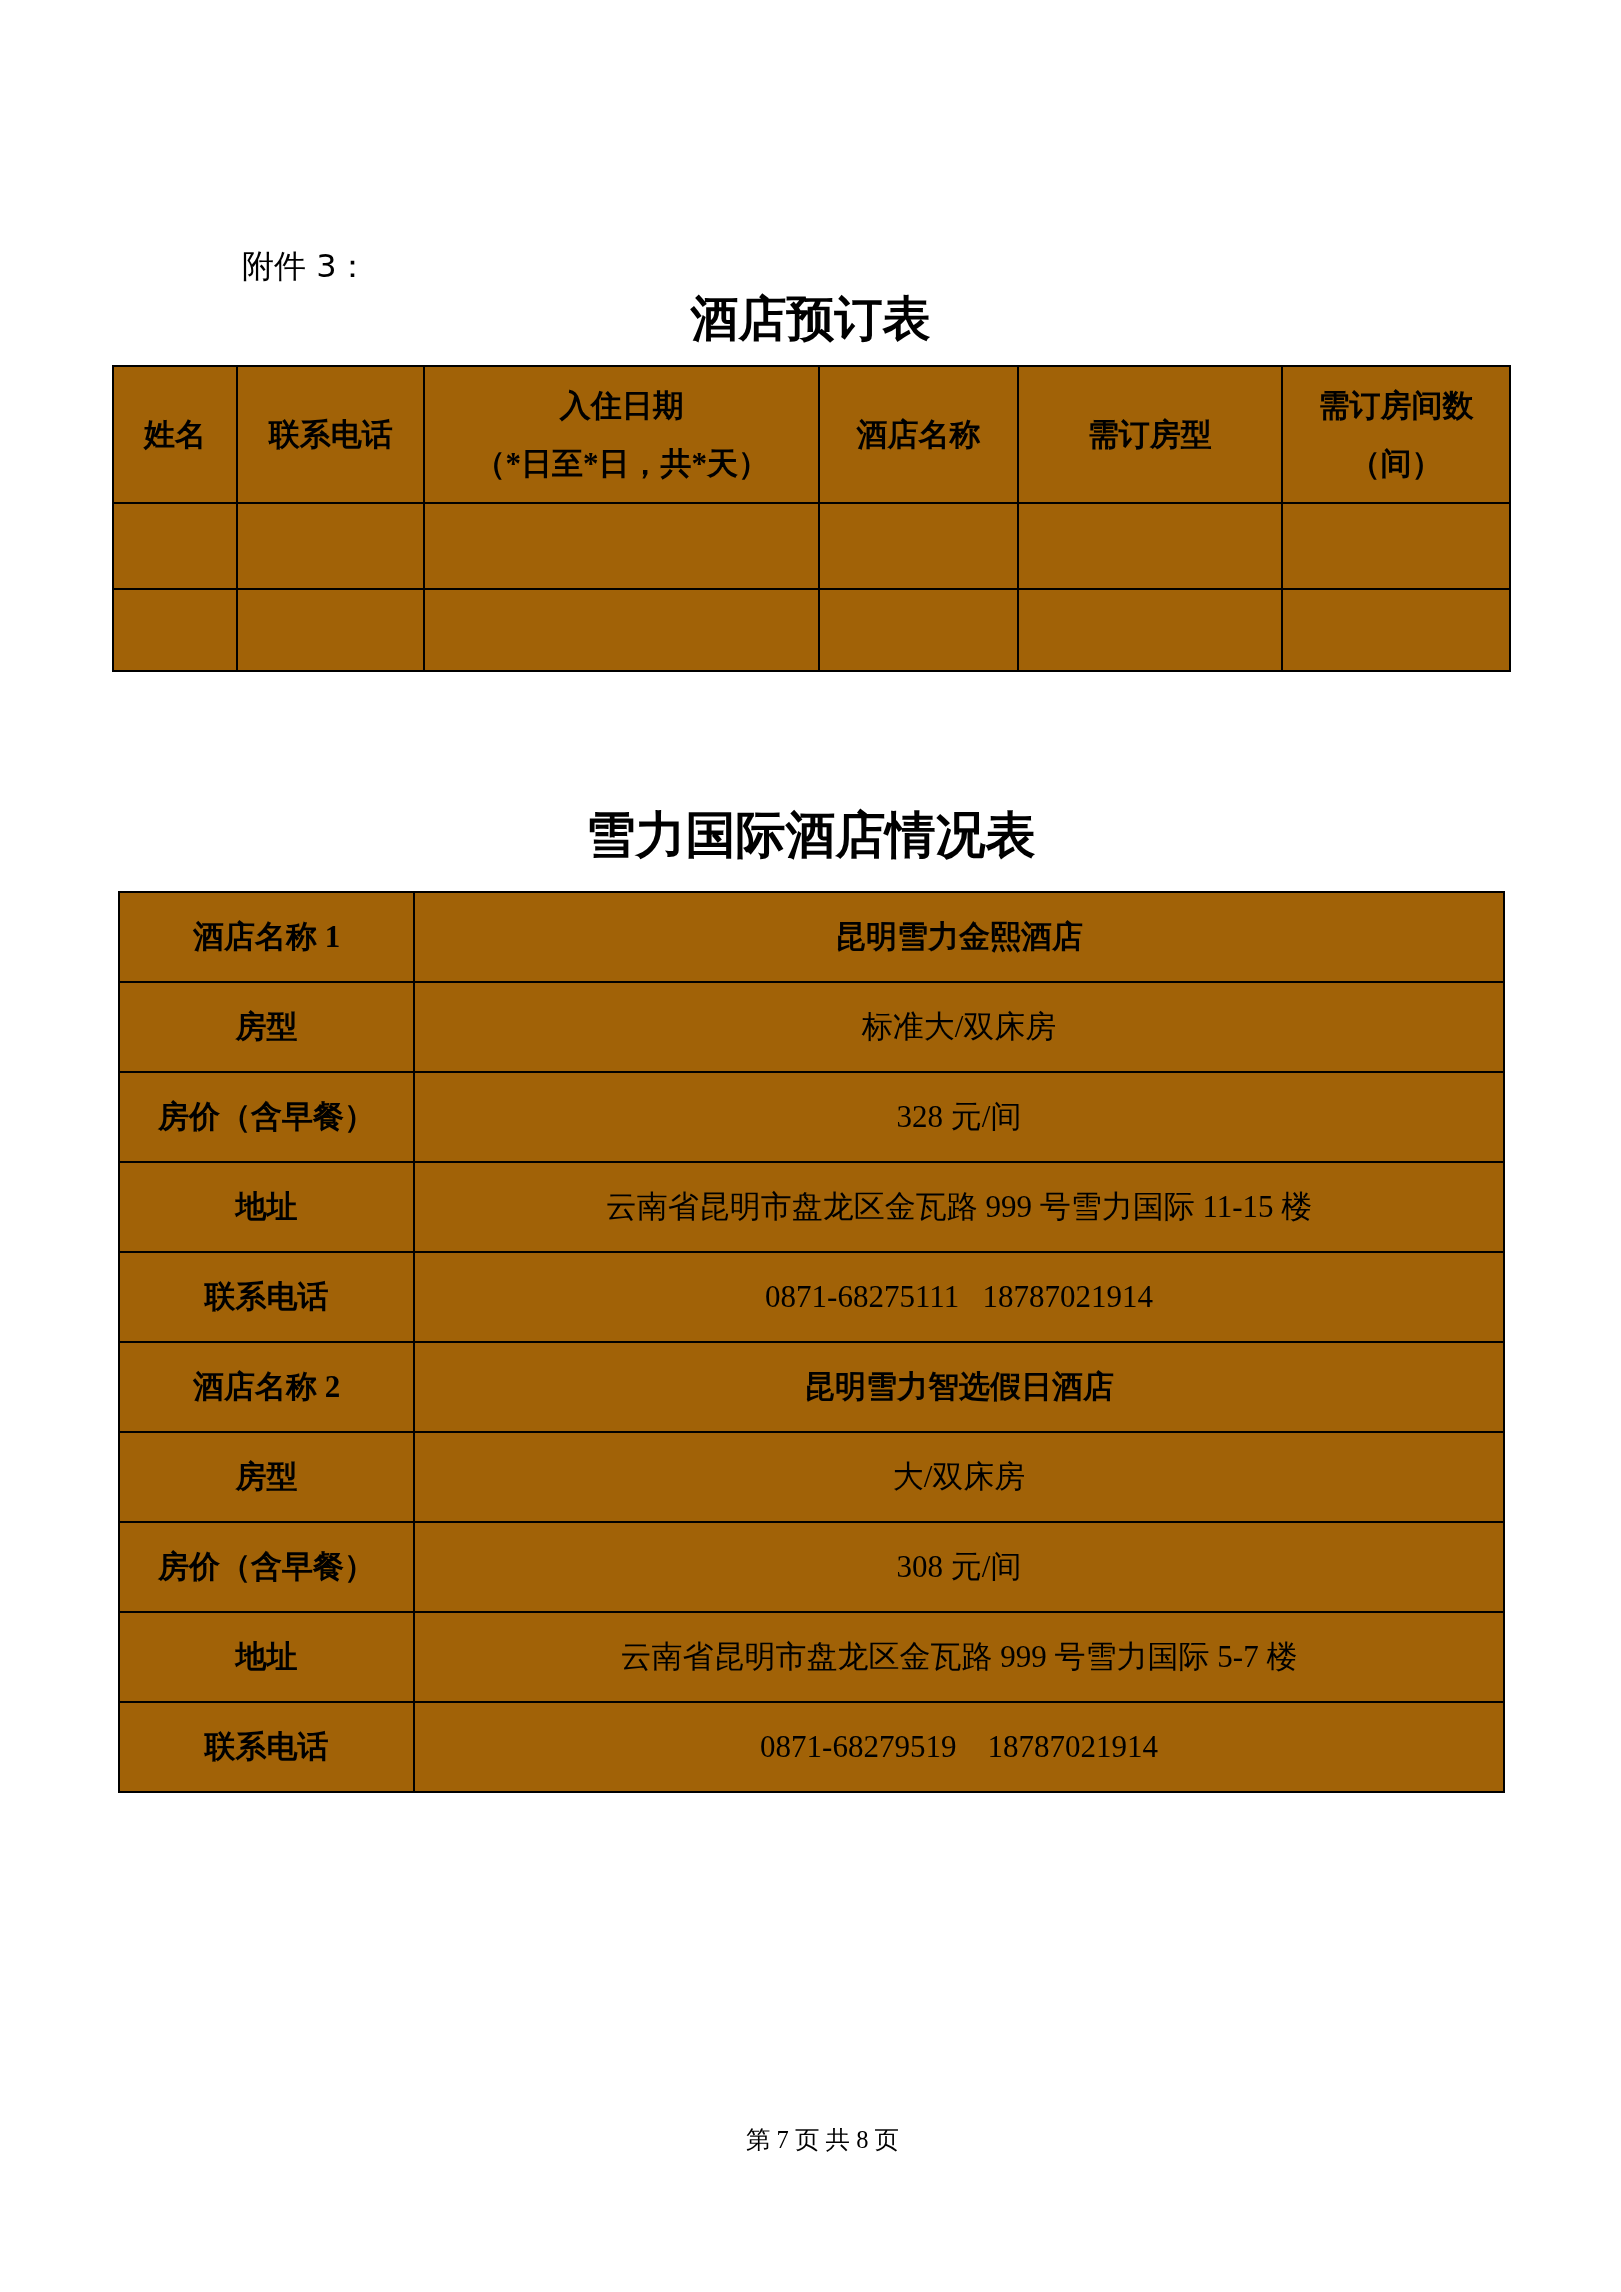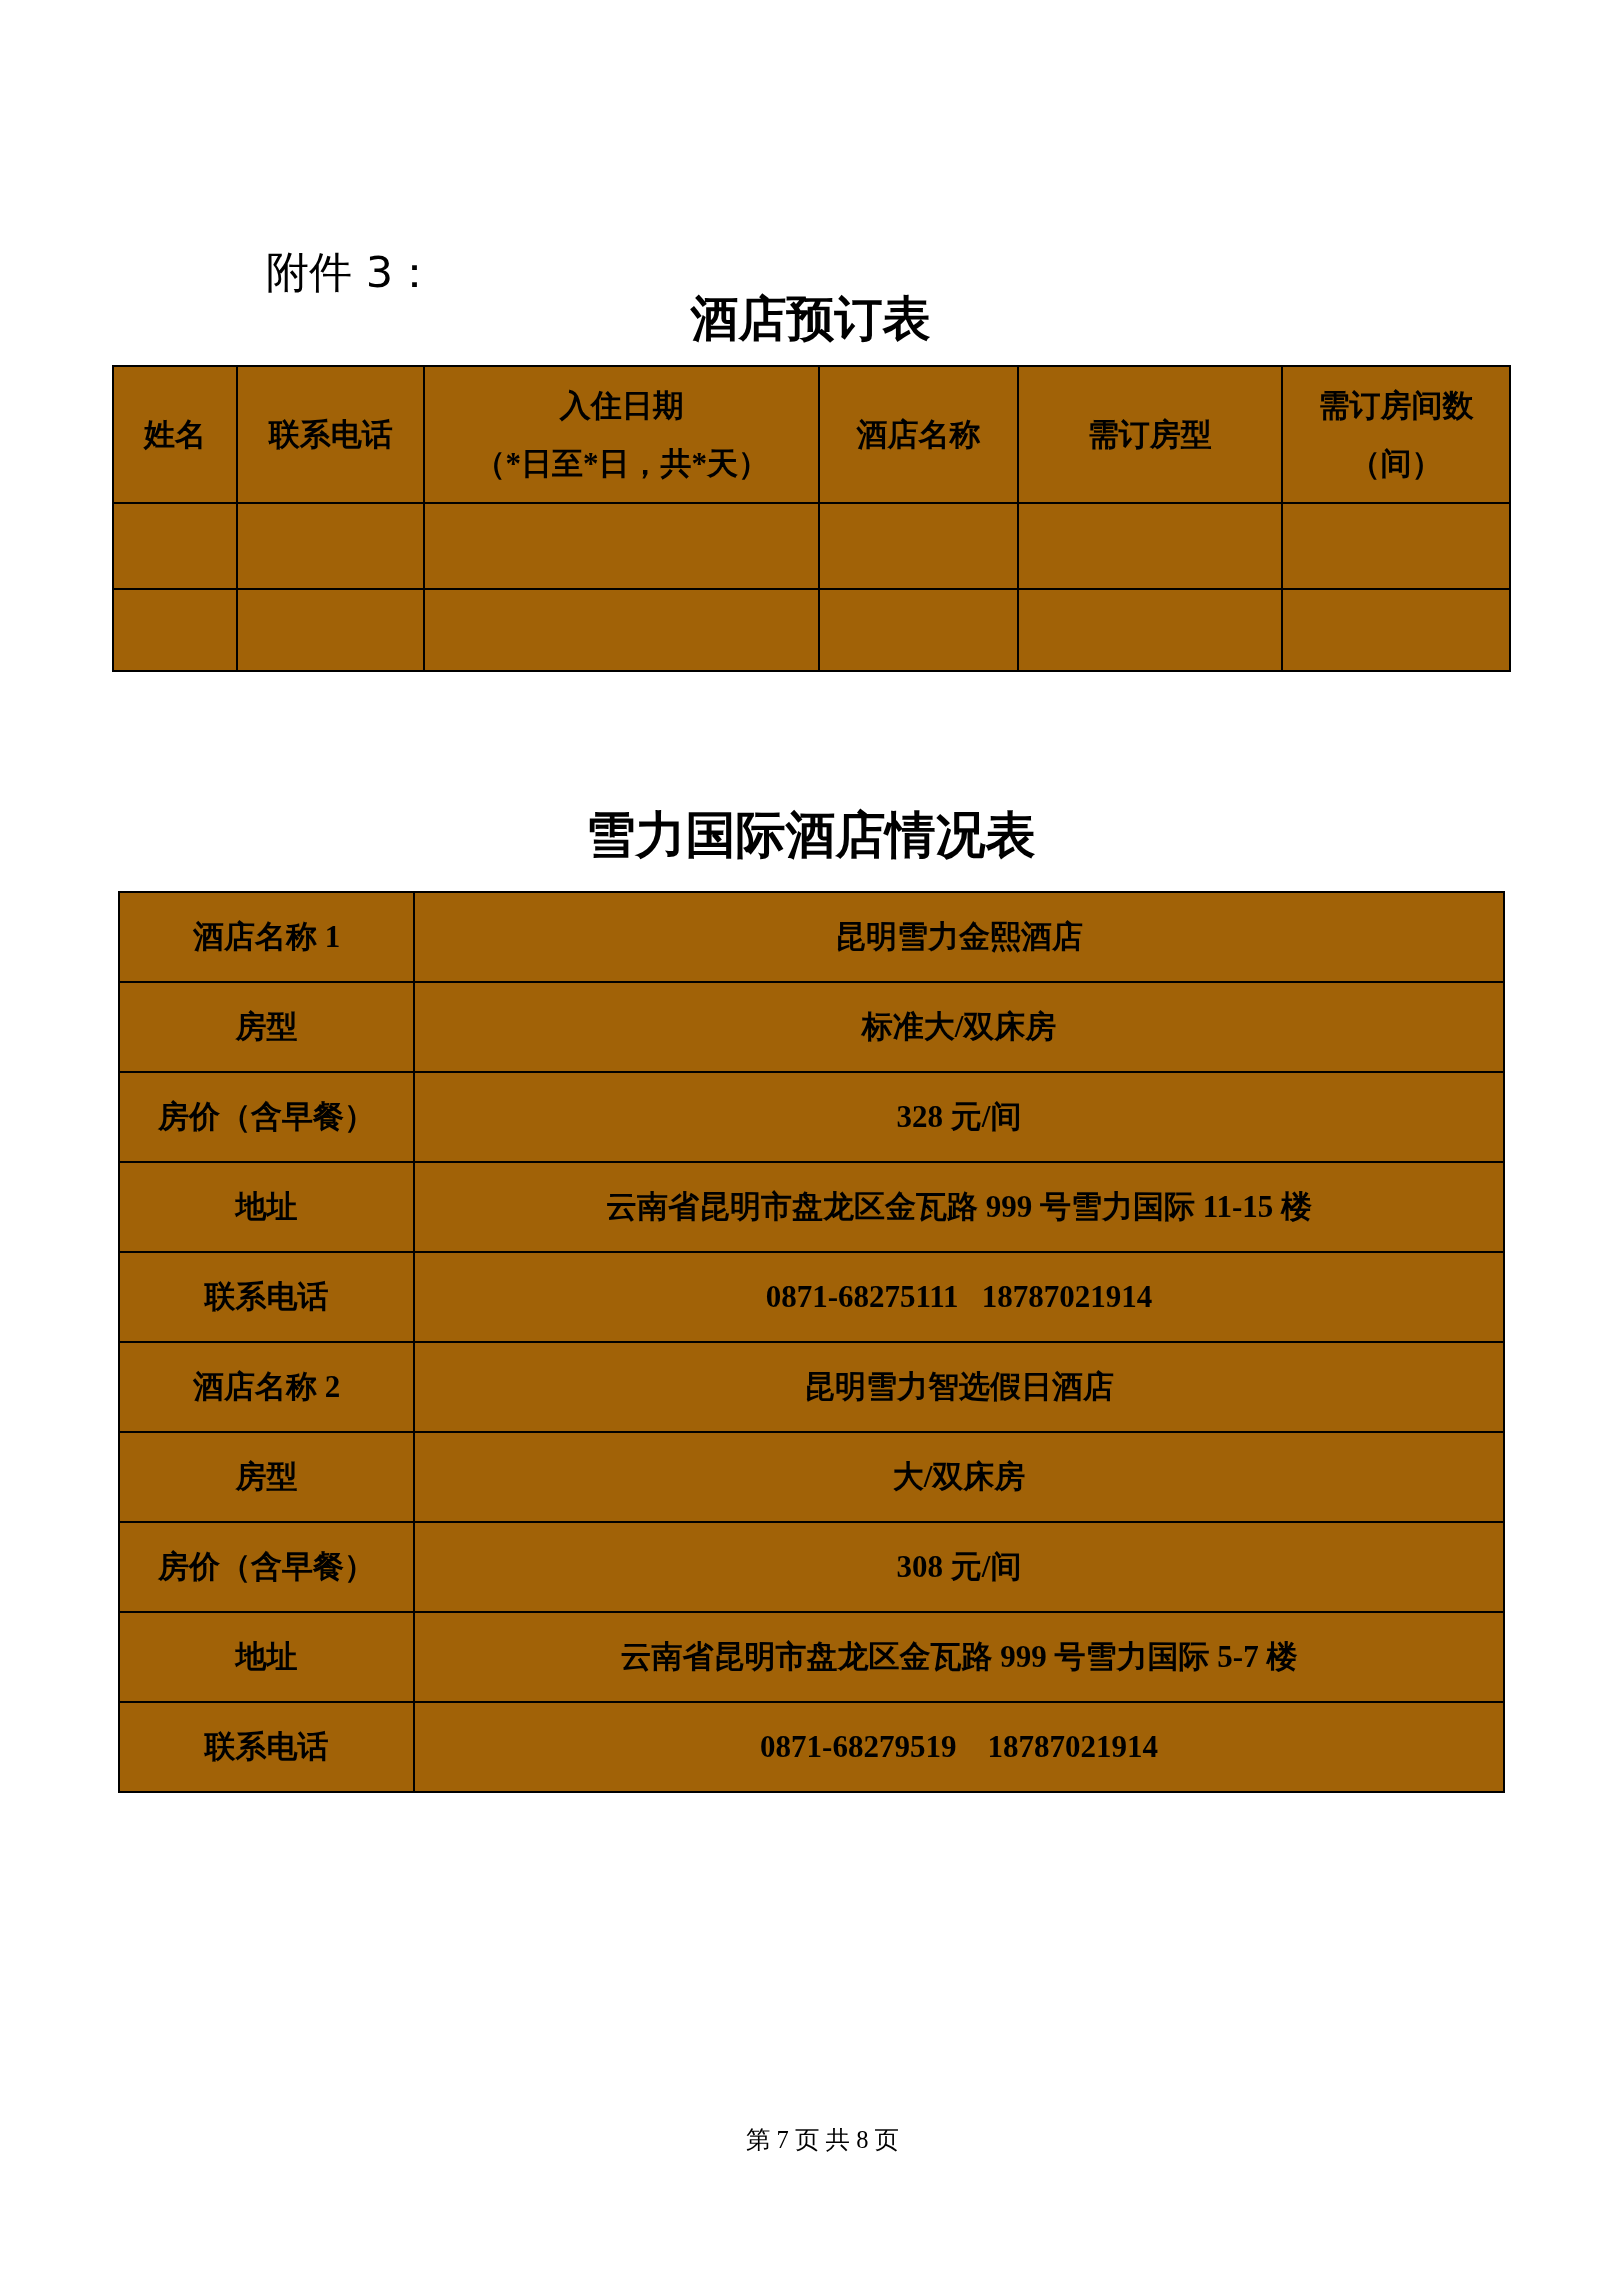--- a/index.html
+++ b/index.html
@@ -12,25 +12,24 @@
     background: #ffffff;
     color: #000000;
     position: relative;
     font-family: "Liberation Serif", "DejaVu Serif", serif;
     overflow: hidden;
   }
   .attachment-label {
     position: absolute;
     left: 242px;
     top: 247px;
-    font-size: 43px;
+    font-size: 32px;
     line-height: 1.2;
     font-family: "DejaVu Sans", "Liberation Sans", sans-serif;
     font-weight: 500;
-    margin-left: 24px;
   }
   .doc-title {
     position: absolute;
     left: 0;
     width: 100%;
     text-align: center;
     font-weight: bold;
   }
   .title-booking {
     top: 287px;
@@ -71,21 +70,21 @@
   .info-table {
     top: 891px;
     left: 118px;
     width: 1387px;
   }
   .info-table tr { height: 90px; padding-left: 19px; }
   .info-table td.label-cell {
     font-weight: bold;
   }
   .info-table td.value-cell {
-    font-weight: bold;
+    font-weight: normal;
     white-space: pre-wrap;
   }
   .info-table td.value-cell.bold-value {
     font-weight: bold;
   }
   .page-footer {
     position: absolute;
     top: 2123px;
     left: 12px;
     width: 100%;

